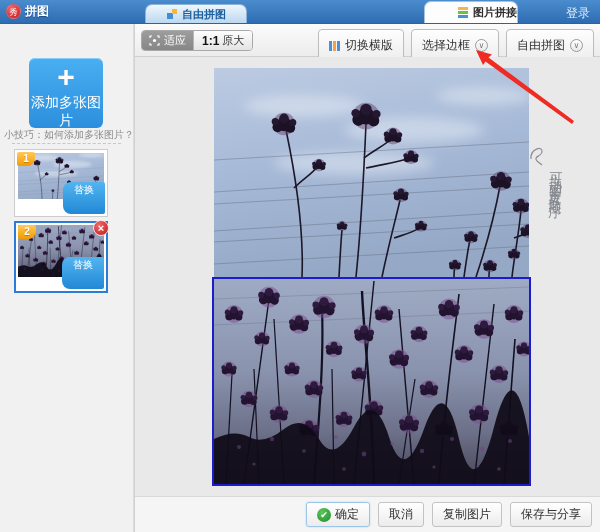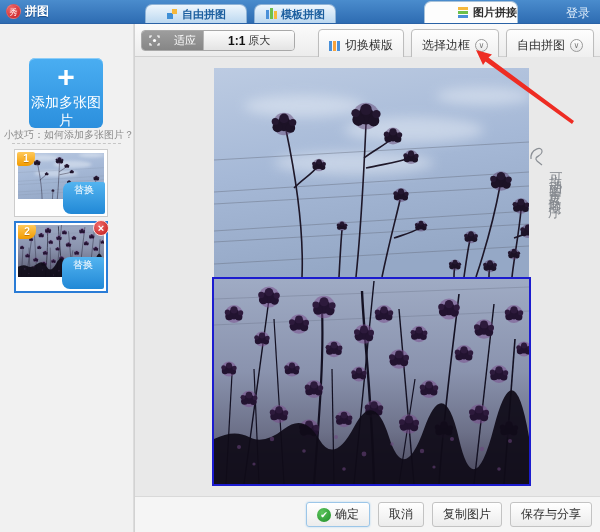--- a/index.html
+++ b/index.html
@@ -45,23 +45,23 @@
     color:#fff; font-size:10px; text-align:center; line-height:15px; cursor:pointer; }
   .close-btn { position:absolute; right:-3px; top:-3px; width:16px; height:16px; z-index:4; border-radius:50%;
     background:radial-gradient(circle at 35% 30%,#f06a6a,#c01818); border:1px solid #fddcdc;
     color:#fff; font-size:11px; font-weight:bold; text-align:center; line-height:14px; cursor:pointer; }
 
   
   .main { position:absolute; left:134px; top:24px; width:466px; height:508px; background:#e9e9e9; border-left:1px solid #d2d2d2; }
   .toolbar { position:absolute; left:0; top:0; width:100%; height:33px;
     background:linear-gradient(#fbfbfb,#ececec); border-bottom:1px solid #d0d0d0; }
   .seg { position:absolute; left:6px; top:6px; height:21px; display:flex; border:1px solid #a9a9a9; border-radius:4px; overflow:hidden; }
-  .seg-fit { display:flex; align-items:center; gap:14px; padding:0 7px; background:linear-gradient(#9d9d9d,#868686);
+  .seg-fit { display:flex; align-items:center; gap:4px; padding:0 7px; background:linear-gradient(#9d9d9d,#868686);
     color:#fff; font-size:11px; cursor:pointer; }
-  .seg-orig { display:flex; align-items:center; gap:3px; padding:0 24px; background:linear-gradient(#fdfdfd,#e4e4e4);
+  .seg-orig { display:flex; align-items:center; gap:3px; padding:0 8px; background:linear-gradient(#fdfdfd,#e4e4e4);
     color:#3a3a3a; font-size:11px; cursor:pointer; border-left:1px solid #b5b5b5; }
   .seg-orig b { font-size:12px; color:#111; }
   .tool-right { position:absolute; right:6px; top:5px; display:flex; gap:7px; }
   .tool-btn { height:33px; display:flex; align-items:center; gap:5px; padding:0 10px;
     background:linear-gradient(#fefefe,#ededed); border:1px solid #bdbdbd; border-radius:4px;
     font-size:12px; color:#333; cursor:pointer; box-shadow:0 1px 1px #00000014; }
   .chev { width:13px; height:13px; border:1px solid #9a9a9a; border-radius:50%; color:#7a7a7a;
     font-size:8px; line-height:11px; text-align:center; background:linear-gradient(#fff,#e8e8e8); }
 
   
@@ -250,28 +250,20 @@
     <span class="logo-badge">秀</span>
     <span class="logo-text">拼图</span>
   </div>
   <div class="tab t1">
     <svg width="12" height="12">
         <rect x="1" y="5" width="6" height="6" fill="#3f8fd6"></rect>
         <rect x="6" y="1" width="5" height="5" fill="#f6b83c"></rect>
       </svg>
     <span>自由拼图</span>
   </div>
-  <div class="tab t2">
-    <svg width="12" height="12">
-        <rect x="1" y="2" width="3" height="9" fill="#4a90d9"></rect>
-        <rect x="5" y="0" width="3" height="11" fill="#6cc04a"></rect>
-        <rect x="9" y="3" width="3" height="8" fill="#f6b83c"></rect>
-      </svg>
-    <span>模板拼图</span>
-  </div>
   <div class="tab t4 active">
     <svg width="12" height="13">
         <rect x="1" y="1" width="10" height="3" fill="#f6b83c"></rect>
         <rect x="1" y="5" width="10" height="3" fill="#6cc04a"></rect>
         <rect x="1" y="9" width="10" height="3" fill="#4a90d9"></rect>
       </svg>
     <span>图片拼接</span>
   </div>
   <span class="login">登录</span>
 </div>

